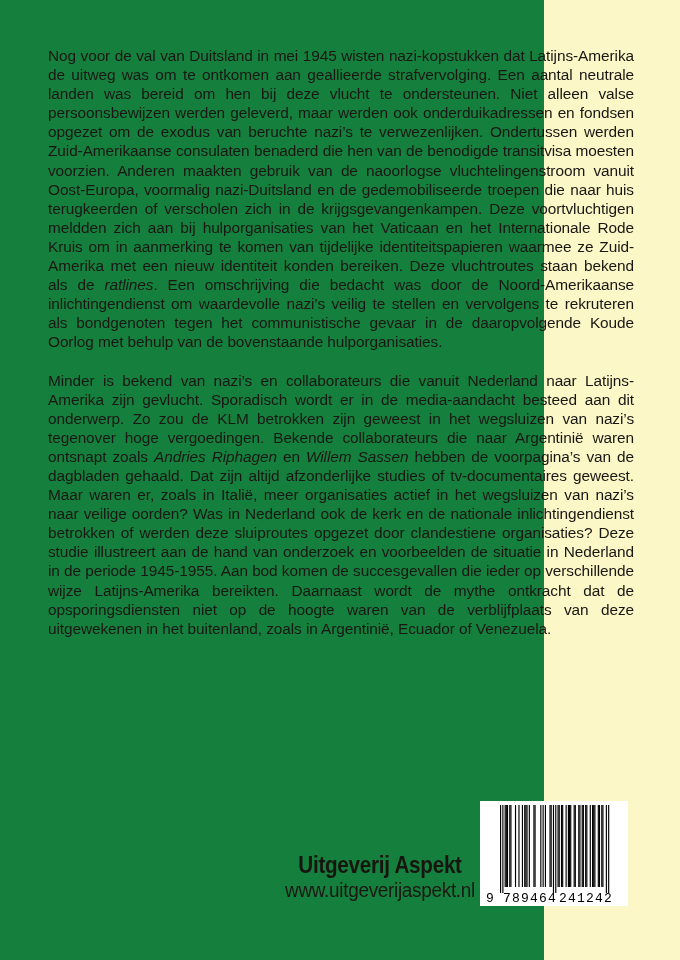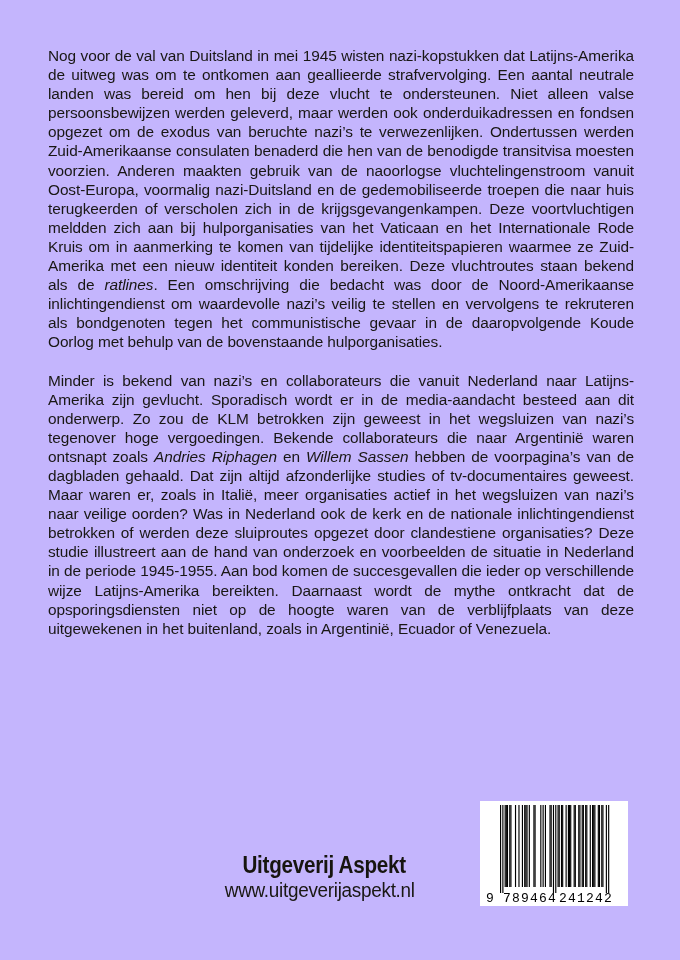--- a/index.html
+++ b/index.html
@@ -11,23 +11,23 @@
     height: 960px;
     background: #fbf7c6;
     font-family: "Liberation Sans", sans-serif;
     overflow: hidden;
     position: relative;
   }
 
   #page {
     position: absolute;
     left: 0; top: 0;
-    width: 680px;
+    width: 544px;
     height: 960px;
-    background: #c4b5fd;
+    background: #15803d;
   }
 
   
   .blurb {
     position: absolute;
     left: 48px;
     top: 46px;
     width: 586px;
     color: #191714;
     font-size: 15.4px;
@@ -47,21 +47,21 @@
   .blurb p span.ital {
     font-style: italic;
   }
 
   
   .publisher-block {
     position: absolute;
     left: 220px;
     top: 852px;
     width: 320px;
-    text-align: left;
+    text-align: center;
   }
   .publisher-name {
     font-family: "Liberation Sans Narrow", "Liberation Sans", sans-serif;
     font-weight: bold;
     font-size: 24px;
     line-height: 25px;
     letter-spacing: -0.3px;
     color: #17150f;
     transform: scaleX(0.86);
     transform-origin: center center;

